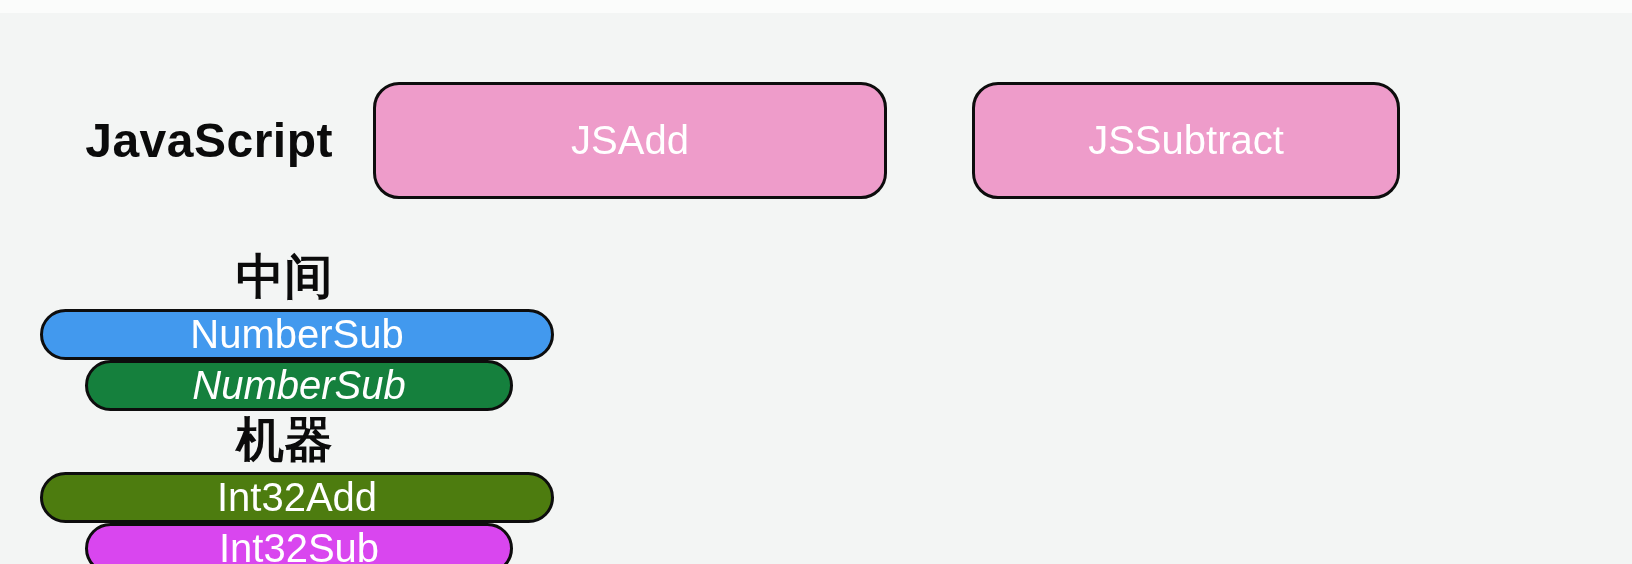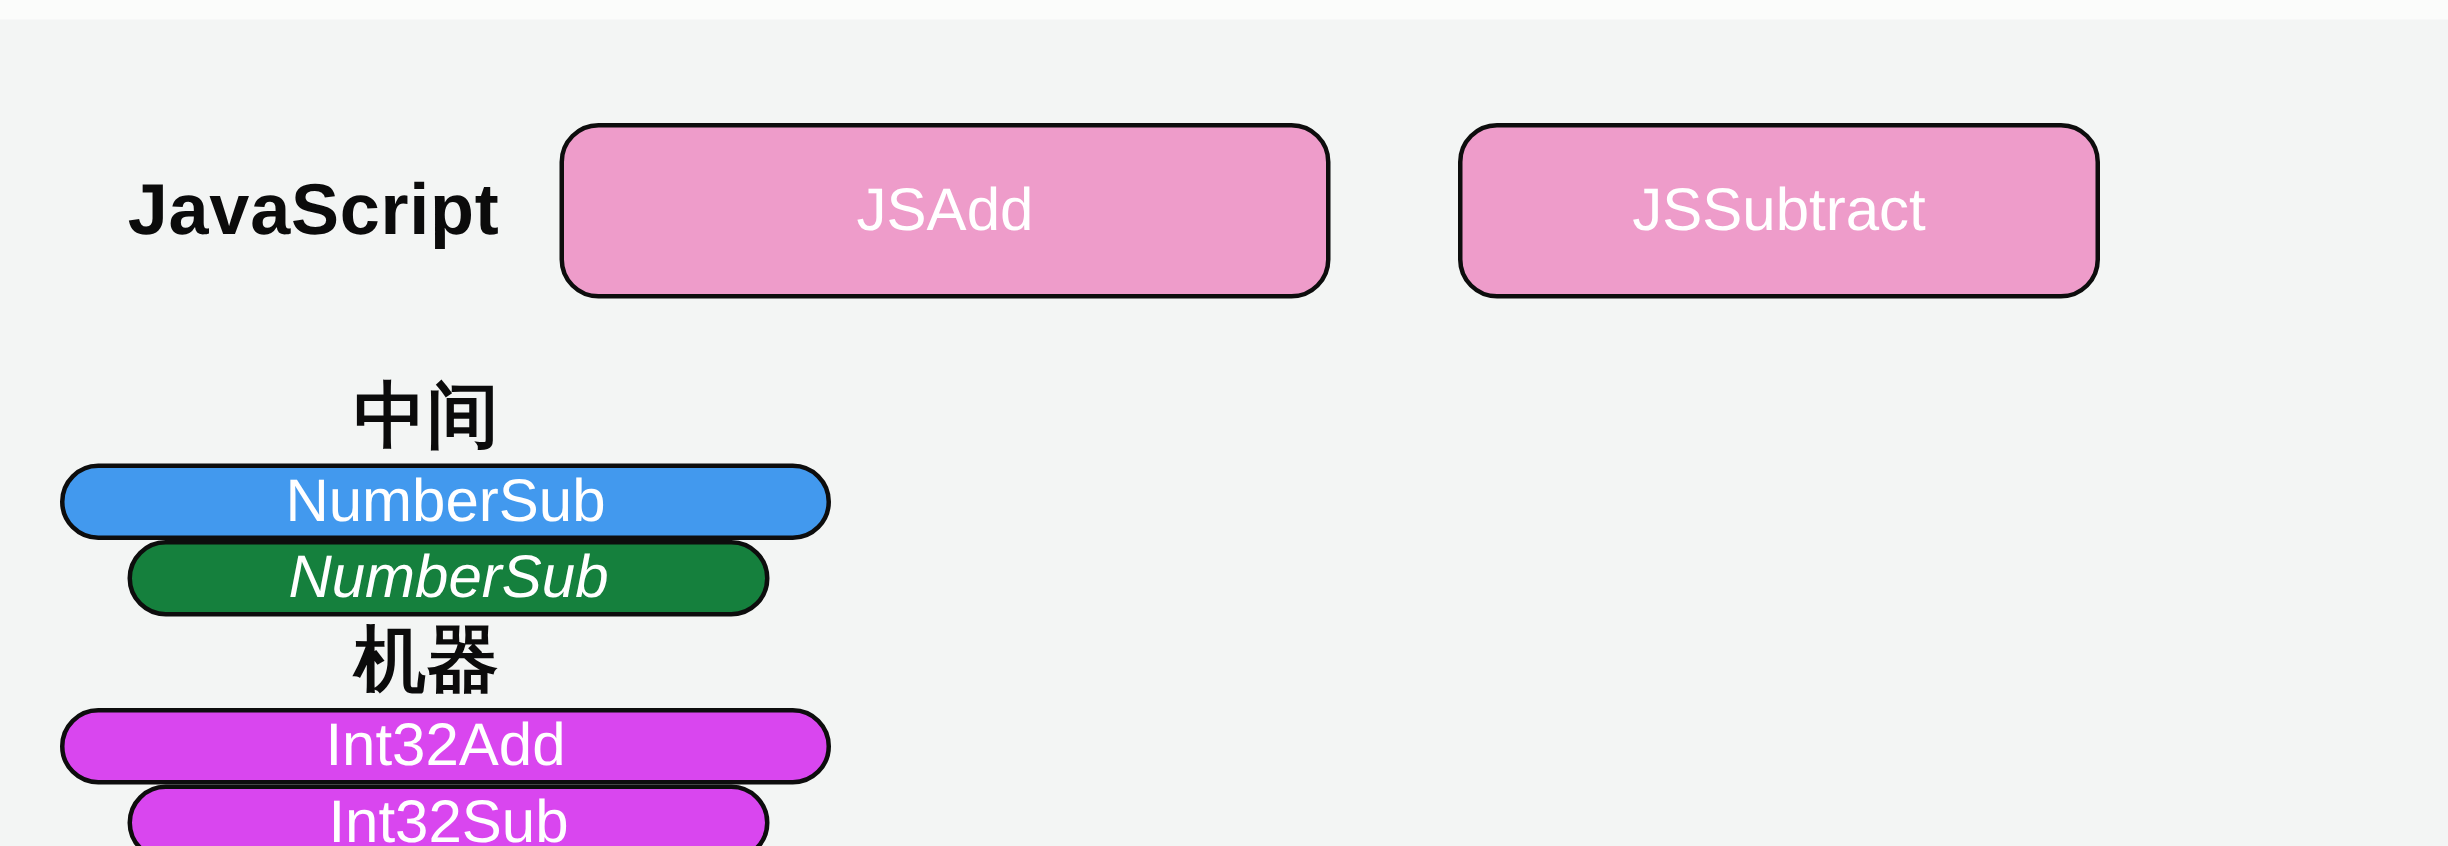--- a/index.html
+++ b/index.html
@@ -85,21 +85,21 @@
     <div class="node first" style="background: rgb(66, 153, 238);">
       <span>NumberSub</span>
     </div>
     <div class="node second" style="background: #15803d; font-style: italic;">
       <span>NumberSub</span>
     </div>
   </div>
 
   <div class="row">
     <div class="row-label">机器</div>
-    <div class="node first" style="background: #d946ef;">
+    <div class="node first" style="background: #4d7c0f;">
       <span>Int32Add</span>
     </div>
     <div class="node second" style="background: #d946ef;">
       <span>Int32Sub</span>
     </div>
   </div>
 
 </main>
 
 </body></html>

